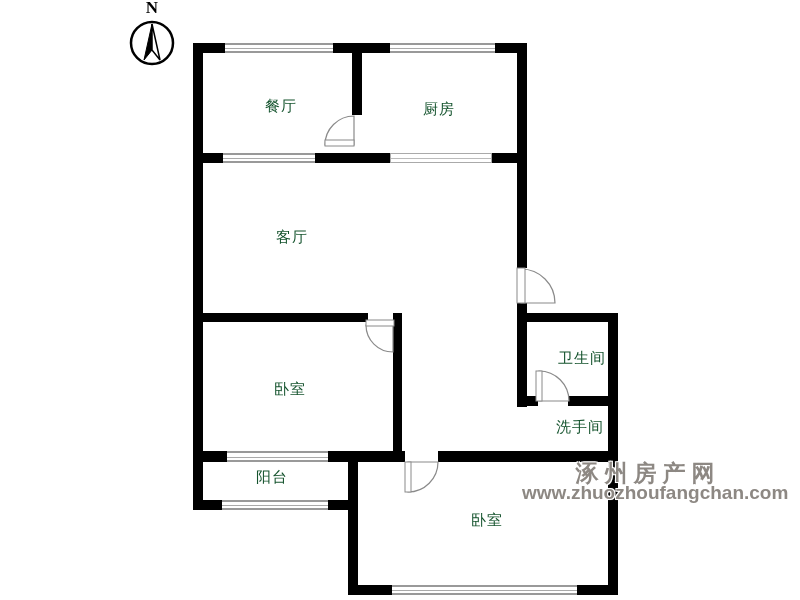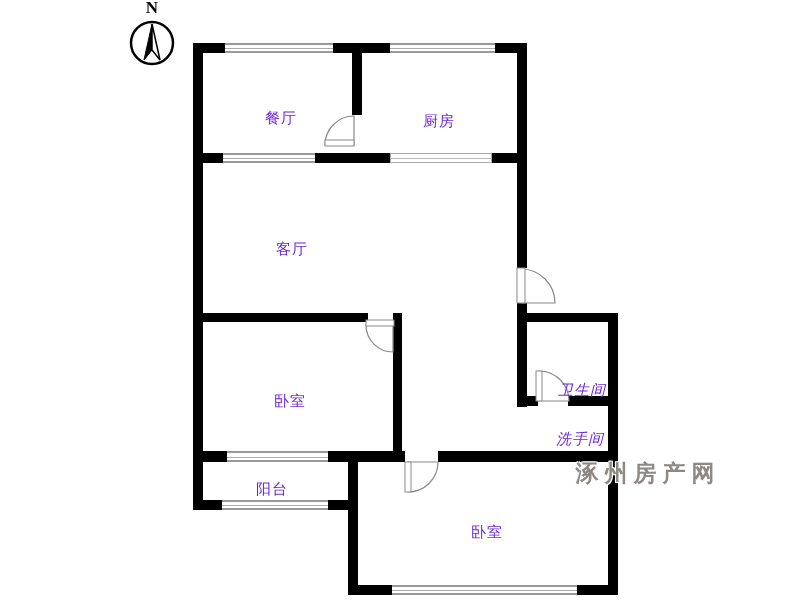--- a/index.html
+++ b/index.html
@@ -4,22 +4,22 @@
 <style>
   html,body{margin:0;padding:0;background:#fff;}
   #plan{position:relative;width:800px;height:600px;background:#fff;overflow:hidden;
         font-family:"Liberation Sans","DejaVu Sans",sans-serif;}
   .wall{position:absolute;background:#000;z-index:2;}
   .window{position:absolute;background:#fff;border-top:2px solid #999;border-bottom:2px solid #999;
           box-sizing:border-box;z-index:3;}
   .window::after{content:"";position:absolute;left:0;right:0;top:50%;height:1px;background:#aaa;}
   .window.light{border:1px solid #aaa;}
   .window.light::after{background:#bbb;}
-  .room-label{position:absolute;transform:translate(-50%,-50%);font-size:15px;color:#6d28d9;
-              white-space:nowrap;z-index:6;letter-spacing:1px;margin-top:12px;}
+  .room-label{position:absolute;transform:translate(-50%,-50%);font-size:15px;color:#14532d;
+              white-space:nowrap;z-index:6;letter-spacing:1px;}
   #doors-compass{position:absolute;left:0;top:0;z-index:5;}
   .wm{position:absolute;left:522px;width:252px;text-align:center;z-index:8;font-weight:bold;
       color:#8d8883;
       text-shadow:-1px -1px 0 #fff,1px -1px 0 #fff,-1px 1px 0 #fff,1px 1px 0 #fff,0 0 2px #fff;}
   #wm-name{top:458px;font-size:23px;letter-spacing:6px;}
   #wm-url{top:482px;font-size:19px;letter-spacing:0;}
   #compass-n{position:absolute;left:152px;top:-2px;transform:translateX(-50%);
              font-family:"Liberation Serif","DejaVu Serif",serif;font-weight:bold;font-size:17px;
              color:#000;z-index:6;}
 </style>
@@ -78,21 +78,22 @@
     <circle cx="152" cy="43" r="21" fill="none" stroke="#000" stroke-width="2.5"></circle>
     <polygon points="152,24 144,60 152,50" fill="#000" stroke="#000" stroke-width="1"></polygon>
     <polygon points="152,24 160,60 152,50" fill="#fff" stroke="#000" stroke-width="1.5"></polygon>
   </svg>
 
   <div id="compass-n">N</div>
 
   <div class="room-label" style="left:281px;top:106px;">餐厅</div>
   <div class="room-label" style="left:439px;top:109px;">厨房</div>
   <div class="room-label" style="left:292px;top:237px;">客厅</div>
-  <div class="room-label" style="left:582px;top:378px;font-style:italic;">卫生间</div>
-  <div class="room-label" style="left:580px;top:427px;font-style:italic;">洗手间</div>
+  <div class="room-label" style="left:582px;top:358px;">卫生间</div>
+  <div class="room-label" style="left:580px;top:427px;">洗手间</div>
   <div class="room-label" style="left:290px;top:389px;">卧室</div>
   <div class="room-label" style="left:272px;top:477px;">阳台</div>
   <div class="room-label" style="left:487px;top:520px;">卧室</div>
 
   <div class="wm" id="wm-name">涿州房产网</div>
+  <div class="wm" id="wm-url">www.zhuozhoufangchan.com</div>
 
 </div>
 
 </body></html>

